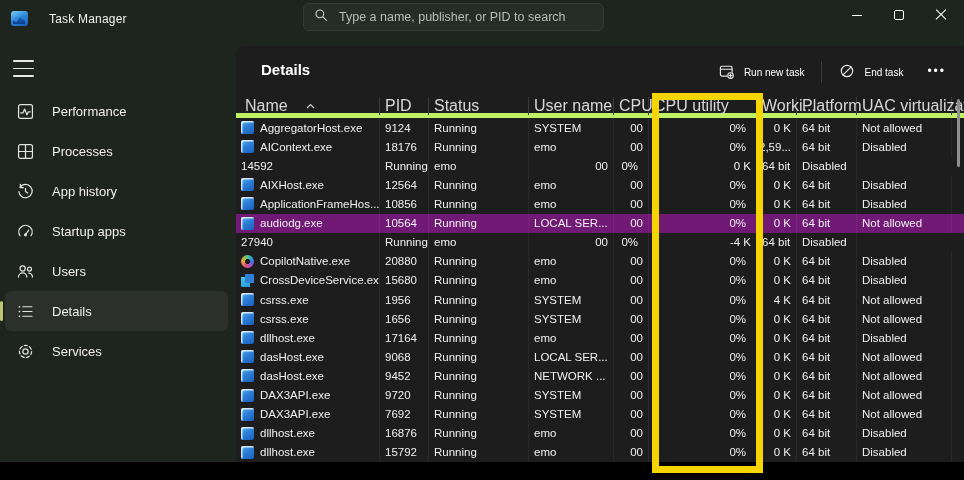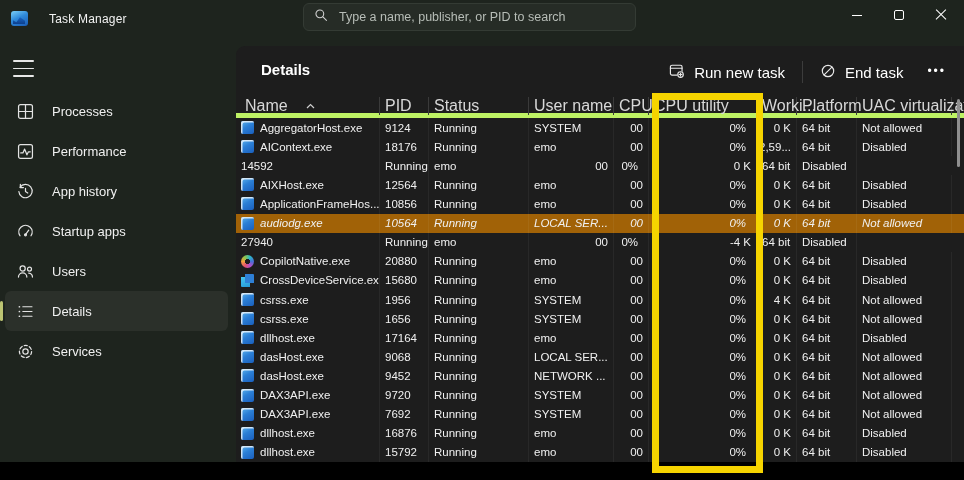--- a/index.html
+++ b/index.html
@@ -13,21 +13,21 @@
   .window { position:absolute; left:0; top:0; width:964px; height:462px; background:#1e241e; }
 
   
   .app-icon { position:absolute; left:11px; top:11px; width:17px; height:15px; border-radius:3px;
     background:linear-gradient(155deg,#7cd0f7 0%,#2f8ada 45%,#1a5ab4 100%); }
   .app-icon::after { content:""; position:absolute; left:2px; bottom:2px; width:12px; height:7px;
     background:linear-gradient(to top,#0d3f8c,#1a67c6);
     clip-path:polygon(0 100%,0 45%,28% 75%,58% 5%,100% 55%,100% 100%); }
   .app-title { position:absolute; left:49px; top:12px; font-size:12px; color:#f2f2f2; letter-spacing:.2px; }
 
-  .searchbox { position:absolute; left:303px; top:3px; width:333px; height:28px;
+  .searchbox { position:absolute; left:303px; top:3px; width:301px; height:28px;
     background:#262c26; border:1px solid #343b34; border-radius:6px;
     display:flex; align-items:center; padding:0 10px; gap:11px; }
   .searchbox svg { flex:none; }
   .searchbox input { flex:1; background:transparent; border:none; outline:none;
     color:#e8e8e8; font-size:12.5px; font-family:"Liberation Sans",sans-serif; }
   .searchbox input::placeholder { color:#b7bdb7; }
 
   .win-controls { position:absolute; right:2px; top:0; display:flex; }
   .win-btn { width:42px; height:30px; display:flex; align-items:center; justify-content:center; }
   .min-glyph { width:10px; height:1px; background:#fff; }
@@ -54,39 +54,39 @@
   .nav-icon svg { width:19px; height:19px; stroke:#e4e4e4; fill:none; stroke-width:1.3;
     stroke-linecap:round; stroke-linejoin:round; }
 
   
   .panel { position:absolute; left:236px; top:46px; width:728px; height:416px;
     background:#1d1d1d; border-top-left-radius:9px; }
   .panel-header { position:relative; height:51px; }
   .panel-title { position:absolute; left:25px; top:15px; font-size:15px; font-weight:700; color:#fff; }
   .toolbar { position:absolute; right:8px; top:8px; height:36px; display:flex; align-items:center; }
   .tool-btn { display:flex; align-items:center; gap:9px; padding:7px 12px; border-radius:5px;
-    color:#fff; font-size:15px;text-align:center; }
+    color:#fff; font-size:10px;text-align:center; }
   .tool-btn svg { stroke:#e8e8e8; fill:none; stroke-width:1.3; stroke-linecap:round; }
   .toolbar-sep { width:1px; height:22px; background:#3c3c3c; margin:0 5px; }
   .more-btn { color:#fff; font-size:12px; letter-spacing:2px; padding:7px 10px 10px 12px; }
 
   
   .grid-cols { display:grid; grid-template-columns:144px 49px 100px 85px 35px 108px 40px 60px 95px; }
   .thead { height:21px; font-size:16px; color:#d8d8d8; border-bottom:5px solid #bef264; }
   .th { display:flex; align-items:center; padding:0 5px; border-right:1px solid #3a3a3a;
     position:relative; white-space:nowrap; overflow:visible; }
   .th.first { padding-left:9px; }
   .th.right { }
   .th.pr10 { padding-right:10px; }
   .sort-caret { position:absolute; top:-2px; left:70px; }
   .sort-caret svg { stroke:#cfcfcf; fill:none; stroke-width:1.2; }
 
   .tbody { position:relative; }
   .tr { height:19.11px; align-items:center; font-size:11.5px; color:#f0f0f0; }
-  .tr.selected { background:#a16207;font-style:italic; }
+  .tr.selected { background:#701a75; }
   .td { height:100%; display:flex; align-items:center; padding:0 5px;
     border-right:1px solid rgba(255,255,255,0.05); white-space:nowrap; overflow:hidden; }
   .td.right { justify-content:flex-end; }
   .td.pr10 { padding-right:10px; }
   .td-name { padding-left:5px; gap:6px;text-align:right; }
 
   .proc-icon { width:13px; height:13px; flex:none; border-radius:2px; }
   .proc-icon.exe { background:linear-gradient(150deg,#5fb5ee 0%,#2b7fd6 45%,#1a5fbe 100%);
     box-shadow:inset 1.5px 1.5px 0 rgba(235,243,250,.85); }
   .proc-icon.copilot { border-radius:50%;
@@ -138,33 +138,33 @@
     <span></span>
       <span></span>
       <span></span>
   </div>
 
   <nav class="nav">
     <div class="nav-item">
       <span class="nav-icon">
         <svg viewBox="0 0 20 20">
             <rect x="2.7" y="2.7" width="14.6" height="14.6" rx="2"></rect>
+            <path d="M5 11.5h2.3l1.8-4 2.4 6 1.6-3.2H15"></path>
+          </svg>
+      </span>
+      <span>Performance</span>
+    </div>
+    <div class="nav-item">
+      <span class="nav-icon">
+        <svg viewBox="0 0 20 20">
+            <rect x="2.7" y="2.7" width="14.6" height="14.6" rx="2"></rect>
             <path d="M2.7 10h14.6M10 2.7v14.6"></path>
           </svg>
       </span>
       <span>Processes</span>
-    </div>
-    <div class="nav-item">
-      <span class="nav-icon">
-        <svg viewBox="0 0 20 20">
-            <rect x="2.7" y="2.7" width="14.6" height="14.6" rx="2"></rect>
-            <path d="M5 11.5h2.3l1.8-4 2.4 6 1.6-3.2H15"></path>
-          </svg>
-      </span>
-      <span>Performance</span>
     </div>
     <div class="nav-item">
       <span class="nav-icon">
         <svg viewBox="0 0 20 20">
             <path d="M4.2 5.6A7 7 0 1 1 3 10"></path>
             <path d="M4.6 2.6v3.2H7.8"></path>
             <path d="M10 6.8V10l2.4 1.6"></path>
           </svg>
       </span>
       <span>App history</span>

